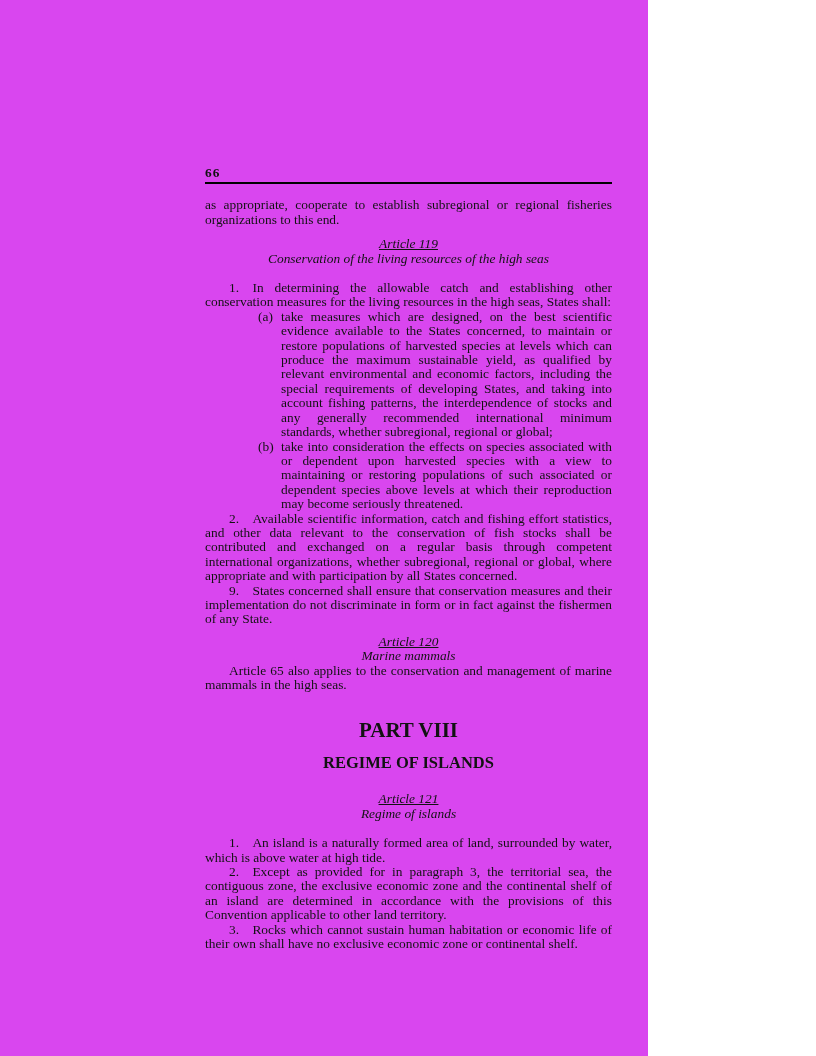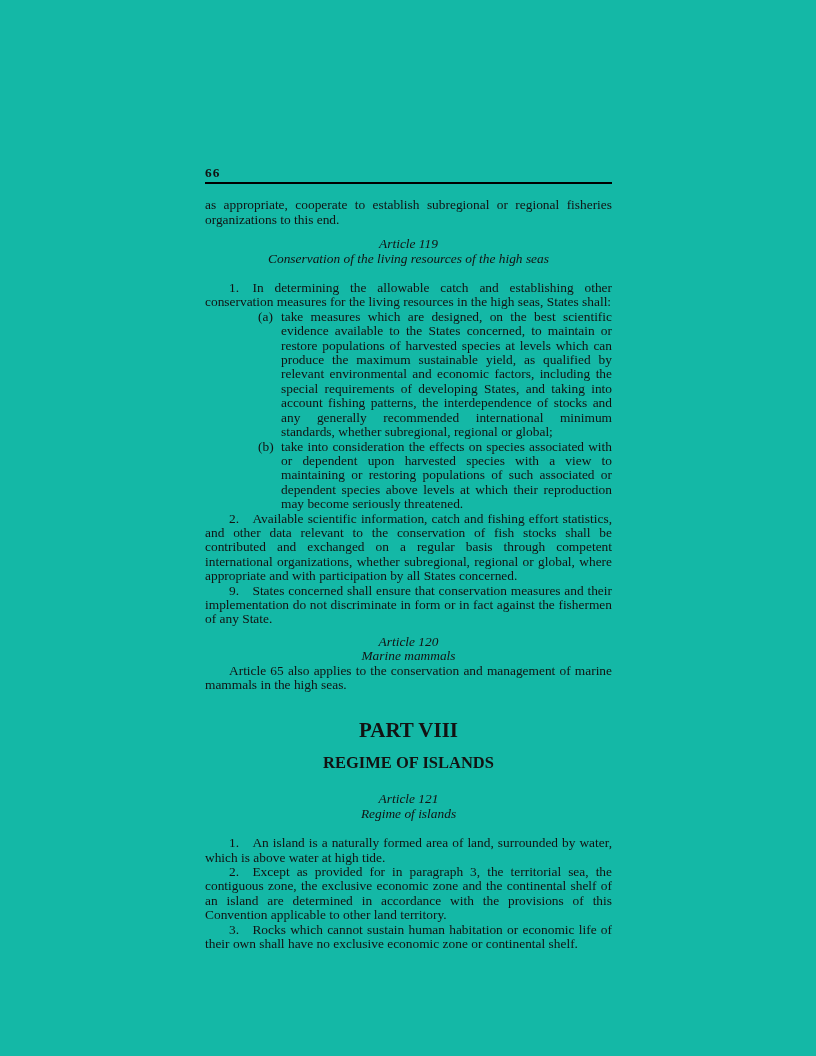--- a/index.html
+++ b/index.html
@@ -2,23 +2,23 @@
 <html><head>
 <meta charset="utf-8">
 <style>
   html, body {
     margin: 0;
     padding: 0;
     background: #ffffff;
   }
   .sheet {
     position: relative;
-    width: 816px;
+    width: 648px;
     height: 1056px;
-    background: #14b8a6;
+    background: #d946ef;
     overflow: hidden;
   }
   .page {
     position: absolute;
     left: 205px;
     top: 166px;
     width: 407px;
     font-family: "Liberation Serif", "DejaVu Serif", serif;
     font-size: 13.4px;
     line-height: 14.4px;
@@ -33,21 +33,21 @@
     font-weight: bold;
     letter-spacing: 1px;
   }
   p { margin: 0; }
   .continuation { margin-top: 14px; }
   .article-head {
     text-align: center;
     font-style: italic;
     margin-top: 10px;
   }
-  .article-head .title { display: block; }
+  .article-head .title { display: block; text-decoration: underline; }
   .article-head .subtitle { display: block; }
   .num-para {
     text-indent: 24px;
   }
   .first-after-head { margin-top: 15px; }
   .list-item {
     position: relative;
     padding-left: 76px;
     text-indent: 0;
   }

